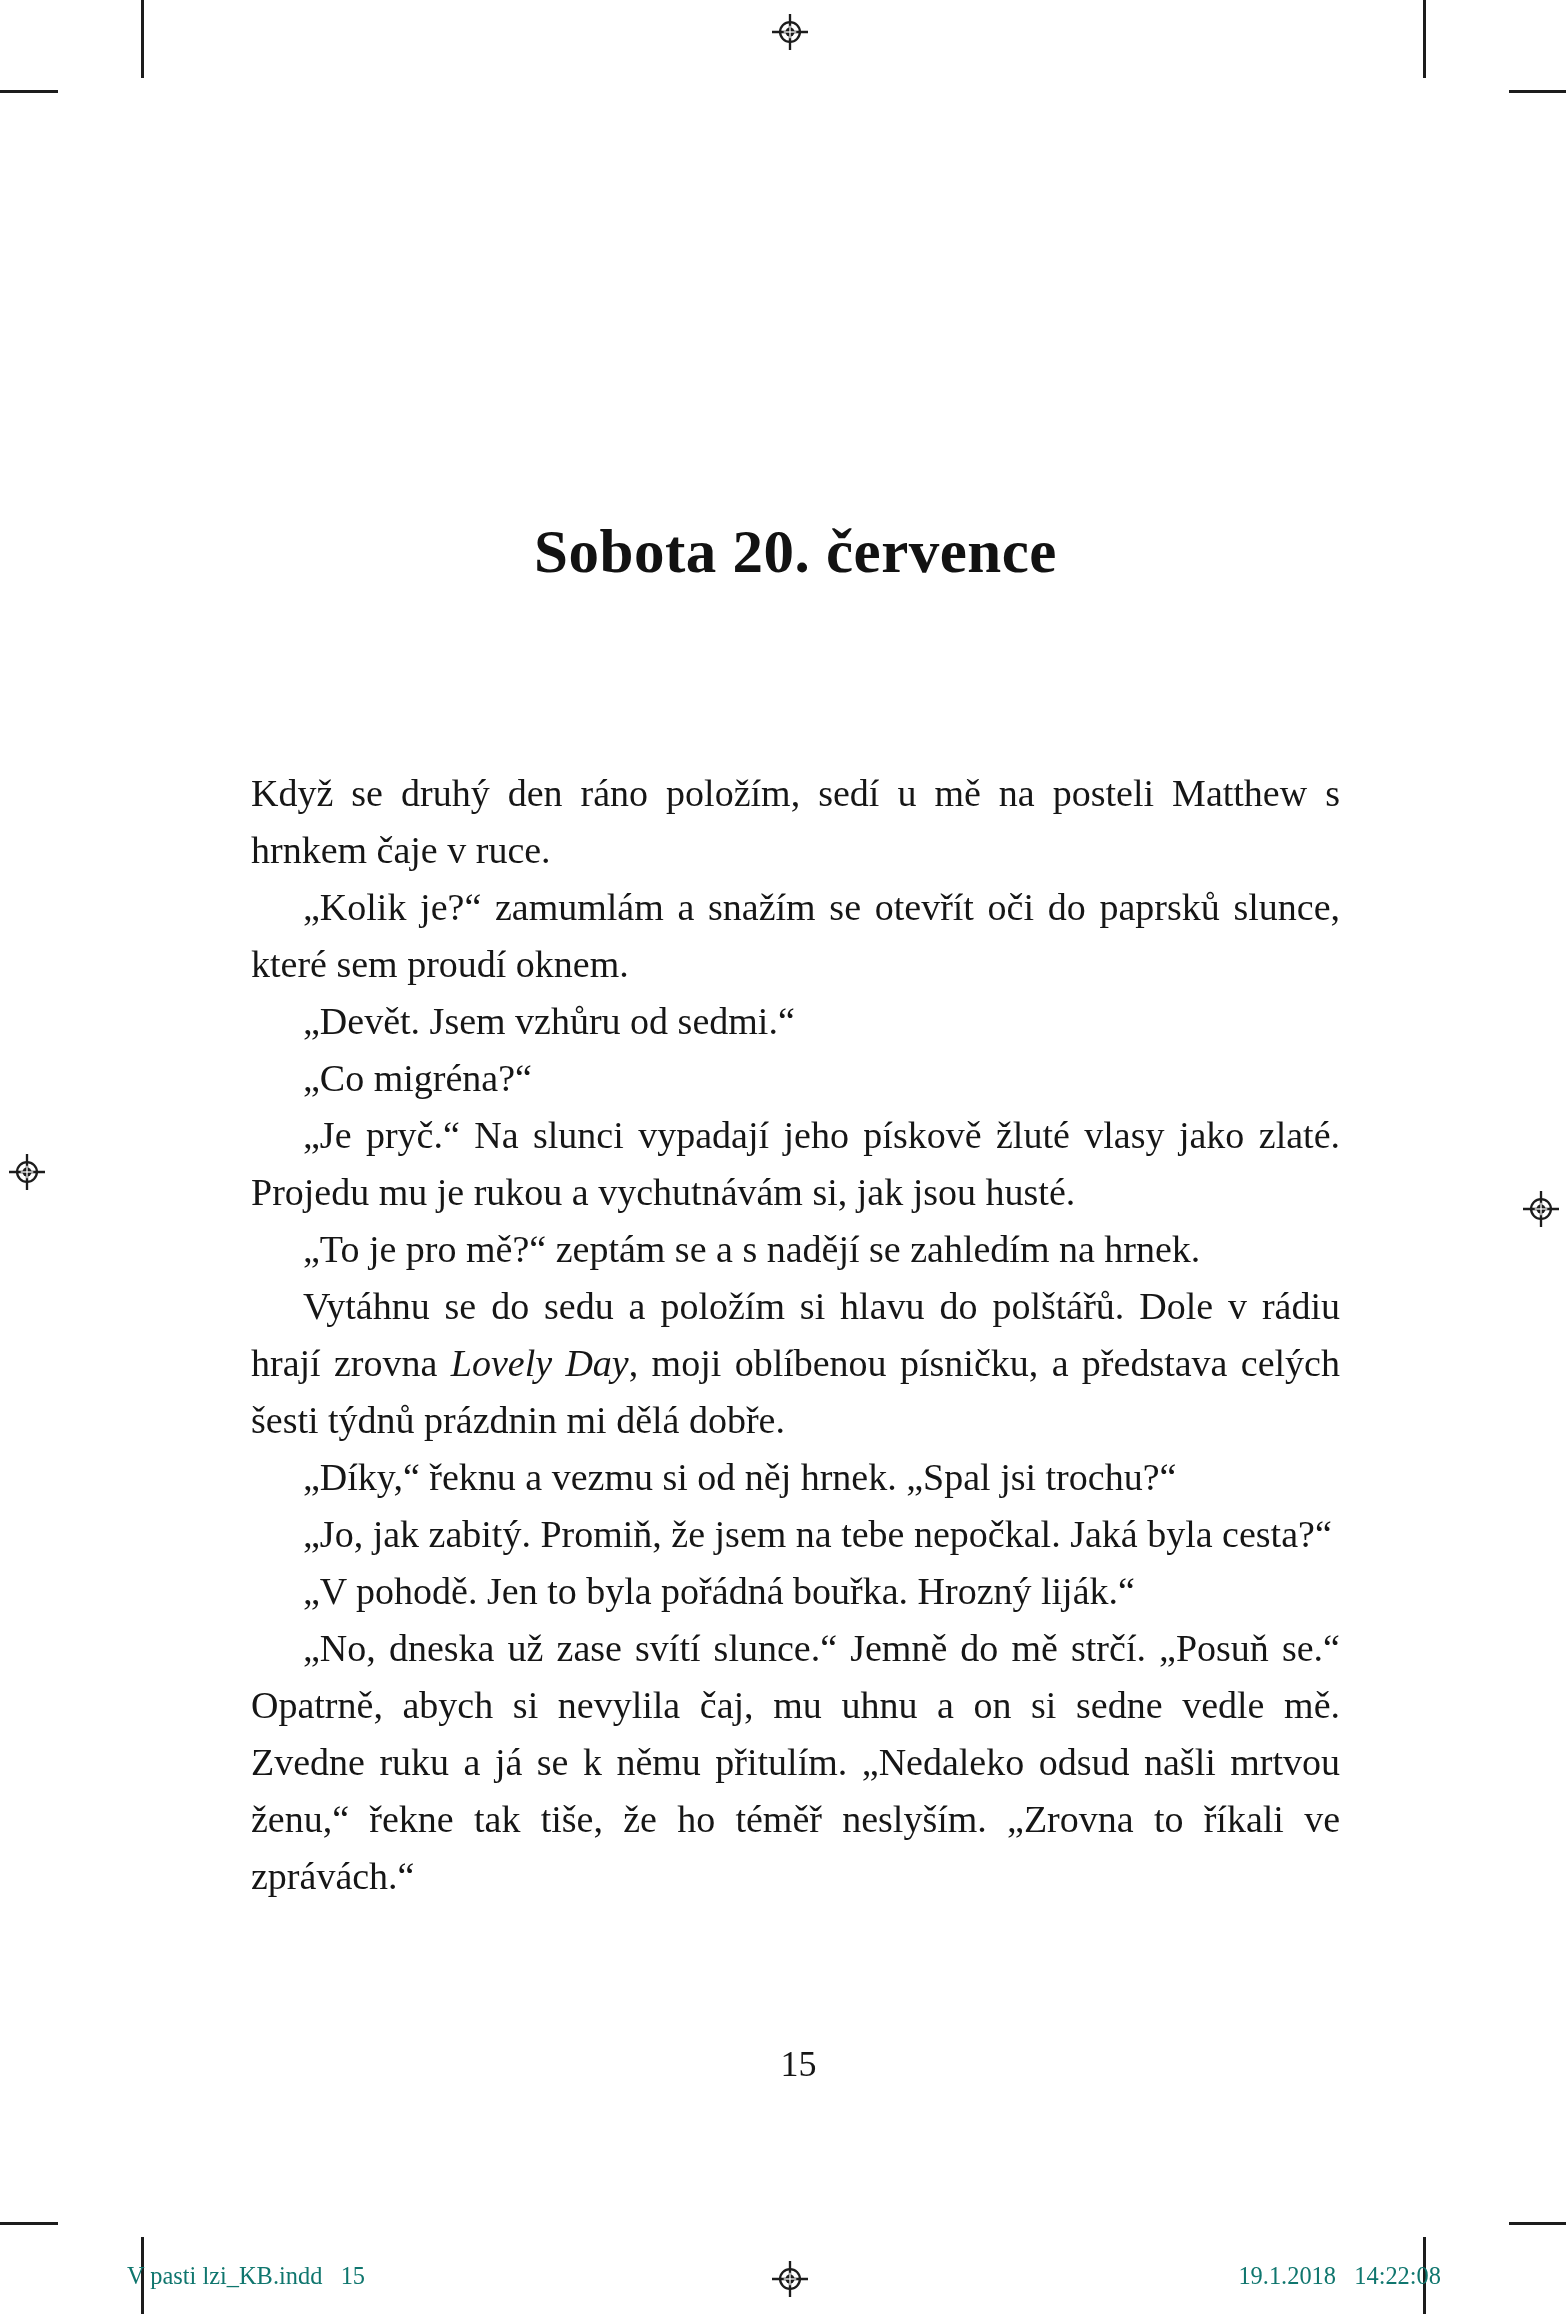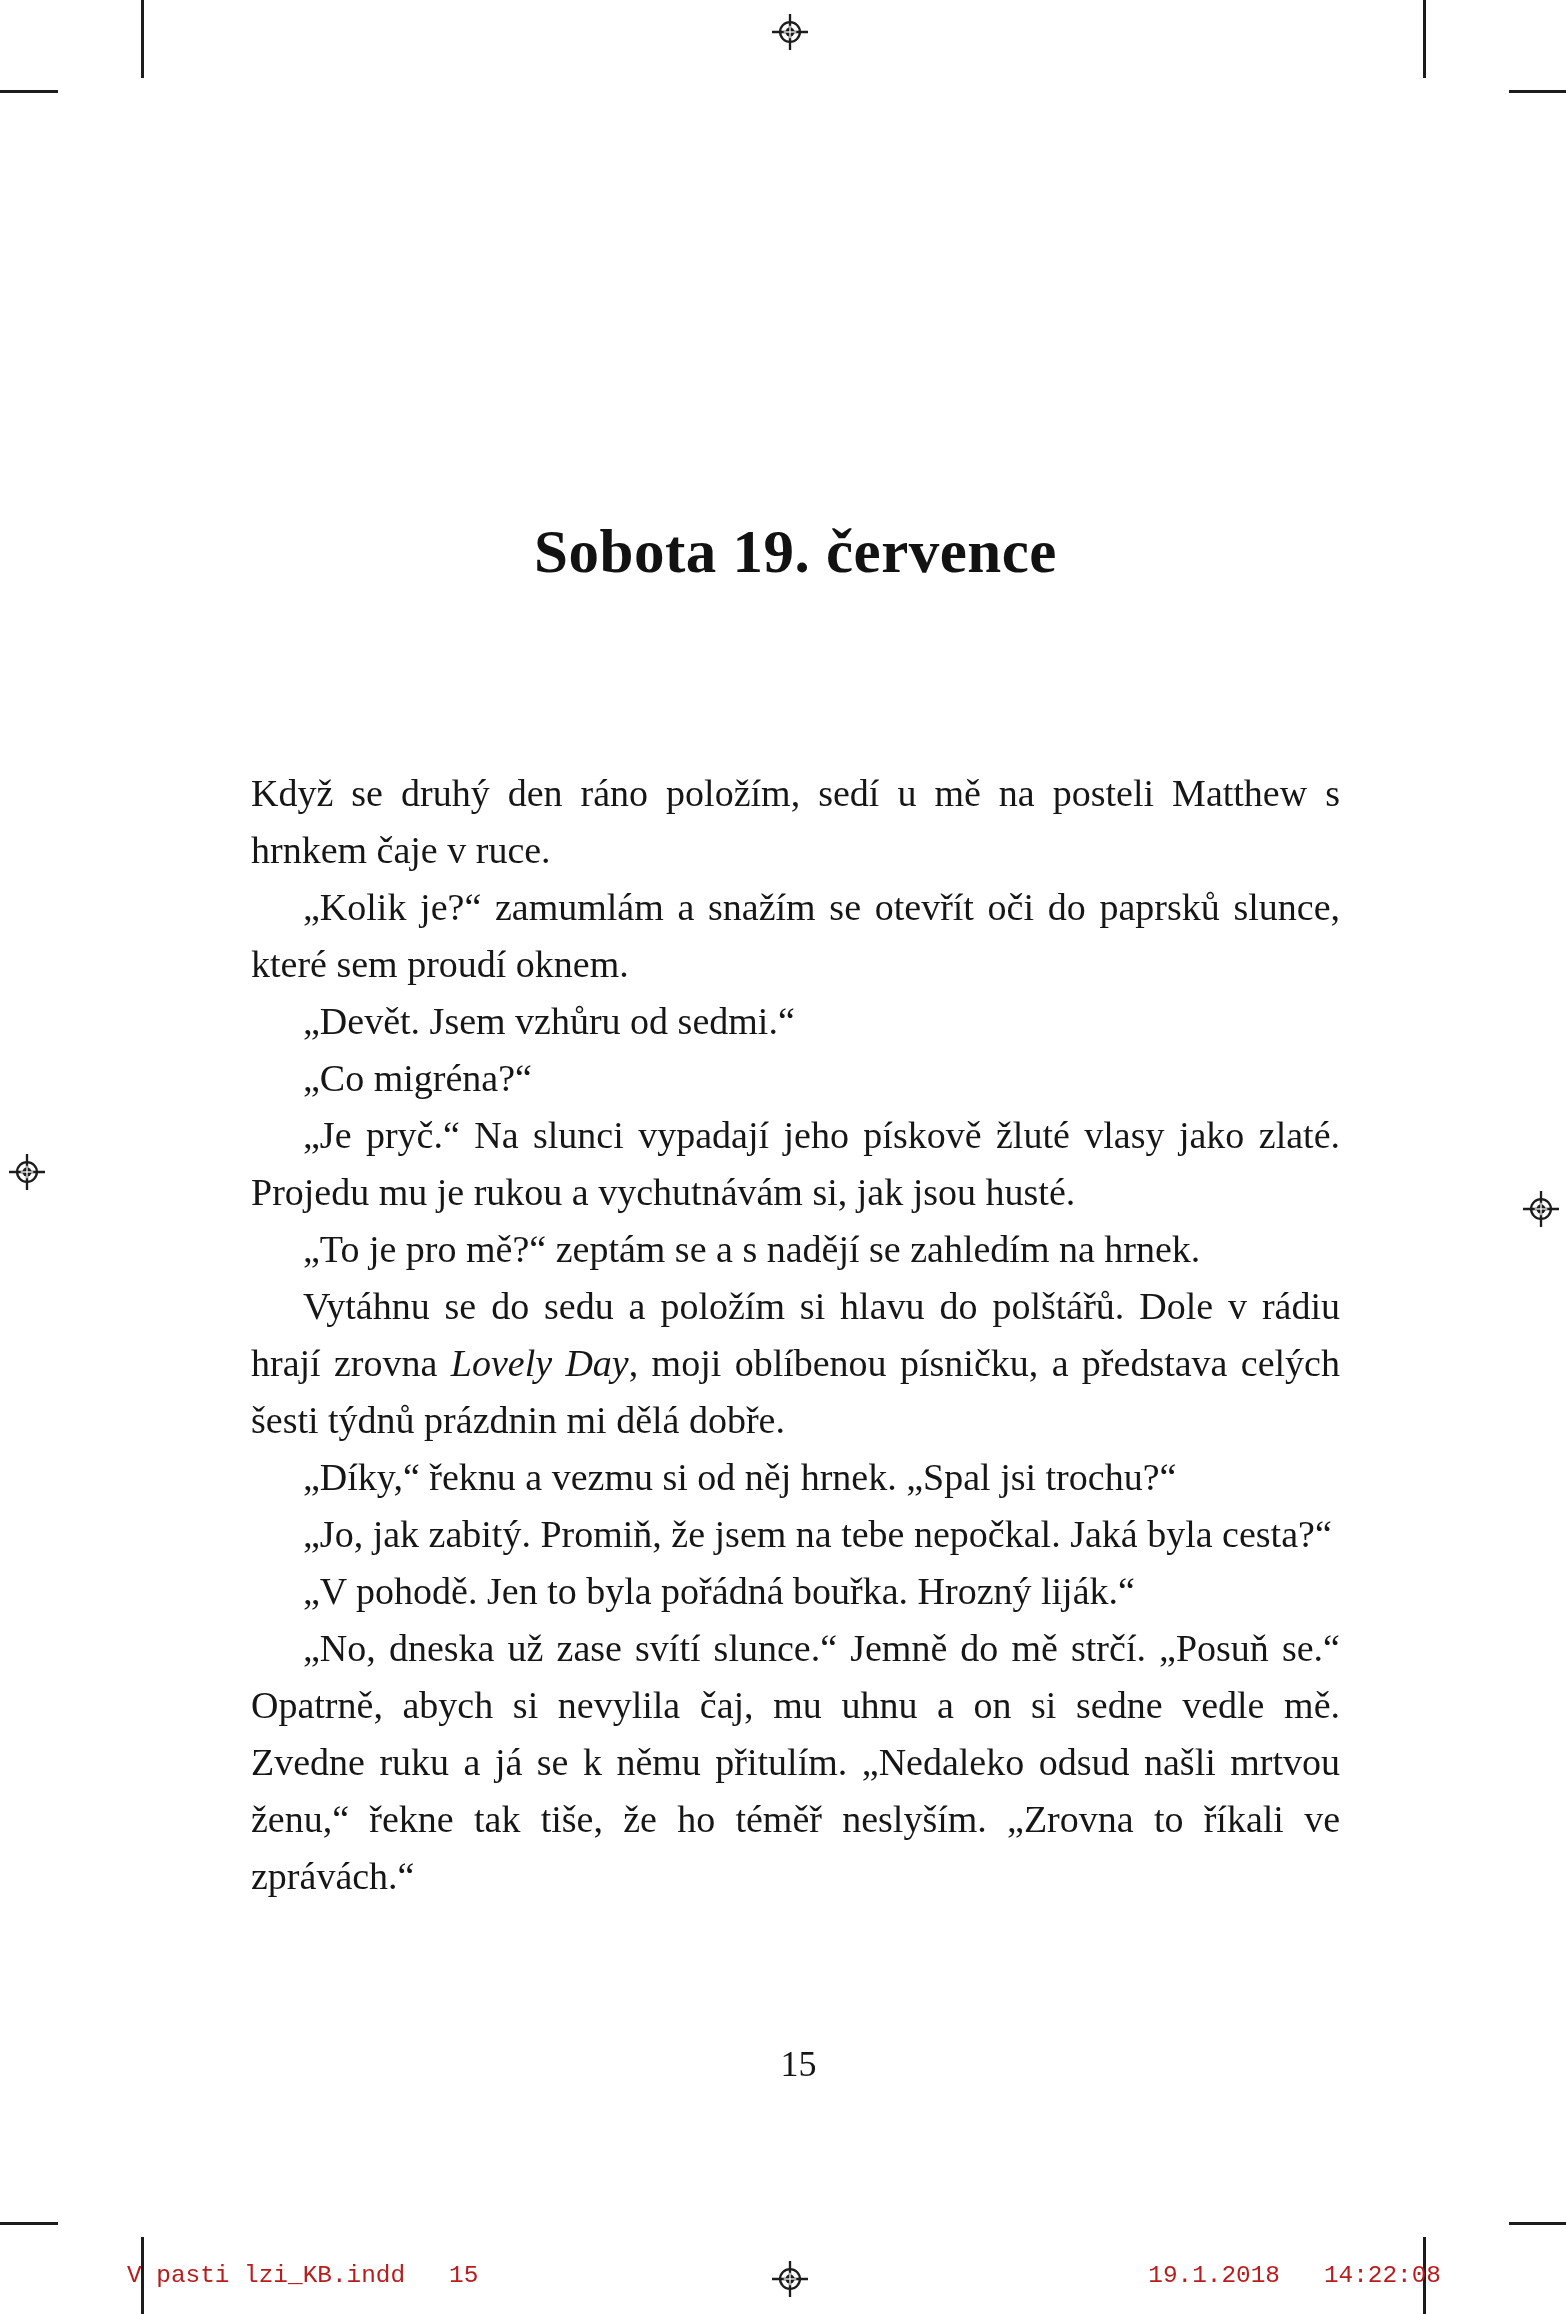--- a/index.html
+++ b/index.html
@@ -80,23 +80,23 @@
     width: 1089px;
     top: 2043px;
     text-align: center;
     font-size: 36px;
     color: #161616;
   }
 
   .slug {
     position: absolute;
     top: 2262px;
-    font-family: Liberation Mono, monospace;
+    font-family: Liberation Serif, serif;
     font-size: 24.4px;
-    color: #b91c1c;
+    color: #0f766e;
     white-space: pre;
   }
   .slug-left  { left: 127px; }
   .slug-right { right: 126px; text-align: center; }
 </style>
 </head>
 <body>
 
 <div class="page">
 
@@ -143,21 +143,21 @@
 
   <div class="crop crop-tl-v"></div>
   <div class="crop crop-tl-h"></div>
   <div class="crop crop-tr-v"></div>
   <div class="crop crop-tr-h"></div>
   <div class="crop crop-bl-v"></div>
   <div class="crop crop-bl-h"></div>
   <div class="crop crop-br-v"></div>
   <div class="crop crop-br-h"></div>
 
-  <h1 class="chapter-title">Sobota 19. července</h1>
+  <h1 class="chapter-title">Sobota 20. července</h1>
 
   <div class="text-block">
       <p class="para"><span>Když se druhý den ráno položím, sedí u mě na posteli Matthew s hrnkem čaje v ruce.</span></p>
       <p class="para indent"><span>„Kolik je?“ zamumlám a snažím se otevřít oči do paprsků slunce, které sem proudí oknem.</span></p>
       <p class="para indent"><span>„Devět. Jsem vzhůru od sedmi.“</span></p>
       <p class="para indent"><span>„Co migréna?“</span></p>
       <p class="para indent"><span>„Je pryč.“ Na slunci vypadají jeho pískově žluté vlasy jako zlaté. Projedu mu je rukou a vychutnávám si, jak jsou husté.</span></p>
       <p class="para indent"><span>„To je pro mě?“ zeptám se a s nadějí se zahledím na hrnek.</span></p>
       <p class="para indent"><span>Vytáhnu se do sedu a položím si hlavu do polštářů. Dole v rádiu hrají zrovna </span><em>Lovely Day</em><span>, moji oblíbenou písničku, a představa celých šesti týdnů prázdnin mi dělá dobře.</span></p>
       <p class="para indent"><span>„Díky,“ řeknu a vezmu si od něj hrnek. „Spal jsi trochu?“</span></p>

